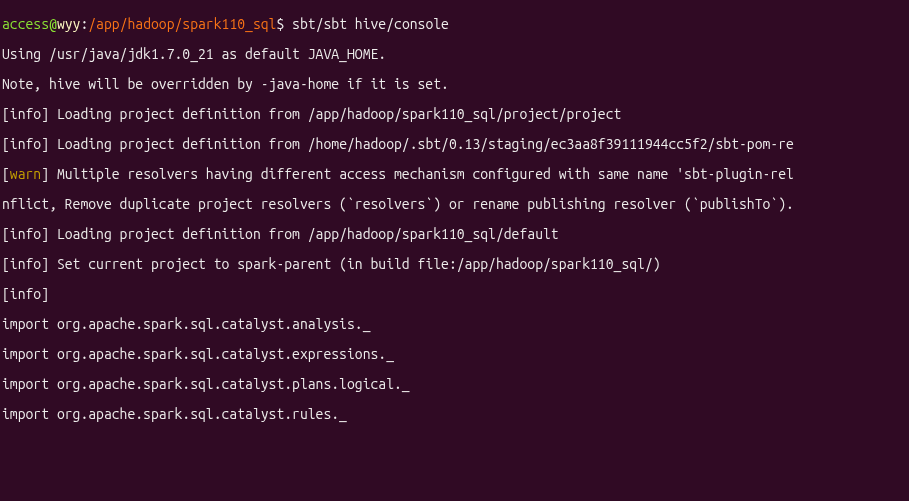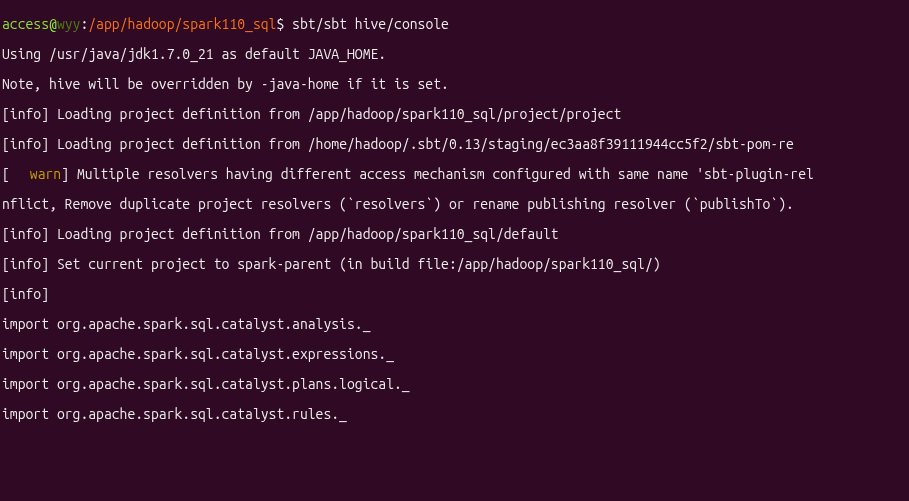--- a/index.html
+++ b/index.html
@@ -12,24 +12,24 @@
     font-size: 14px;
     line-height: 15px;
     color: #eeeeec;
     overflow: hidden;
   }
   .terminal {
     padding: 2px 2px;
     white-space: pre;
   }
   .user { color: #8ae234; }
-  .host { color: #4d7c0f; }
+  .host { color: #fef9c3; }
   .path { color: #f97316; }
   .white { color: #eeeeec; }
-  .warn { color: #c4a000; margin-left: 20px; }
+  .warn { color: #c4a000; }
   .line { display: block; }
 </style>
 </head>
 <body>
 
 <div class="terminal">
 <span class="line"><span class="user">access</span><span class="user">@</span><span class="host">wyy</span><span class="white">:</span><span class="path">/app/hadoop/spark110_sql</span><span class="white">$</span><span class="white"> sbt/sbt hive/console</span></span>
 <span class="line">Using /usr/java/jdk1.7.0_21 as default JAVA_HOME.</span>
 <span class="line">Note, hive will be overridden by -java-home if it is set.</span>
 <span class="line"><span>[</span><span class="white">info</span><span>] Loading project definition from /app/hadoop/spark110_sql/project/project</span></span>

